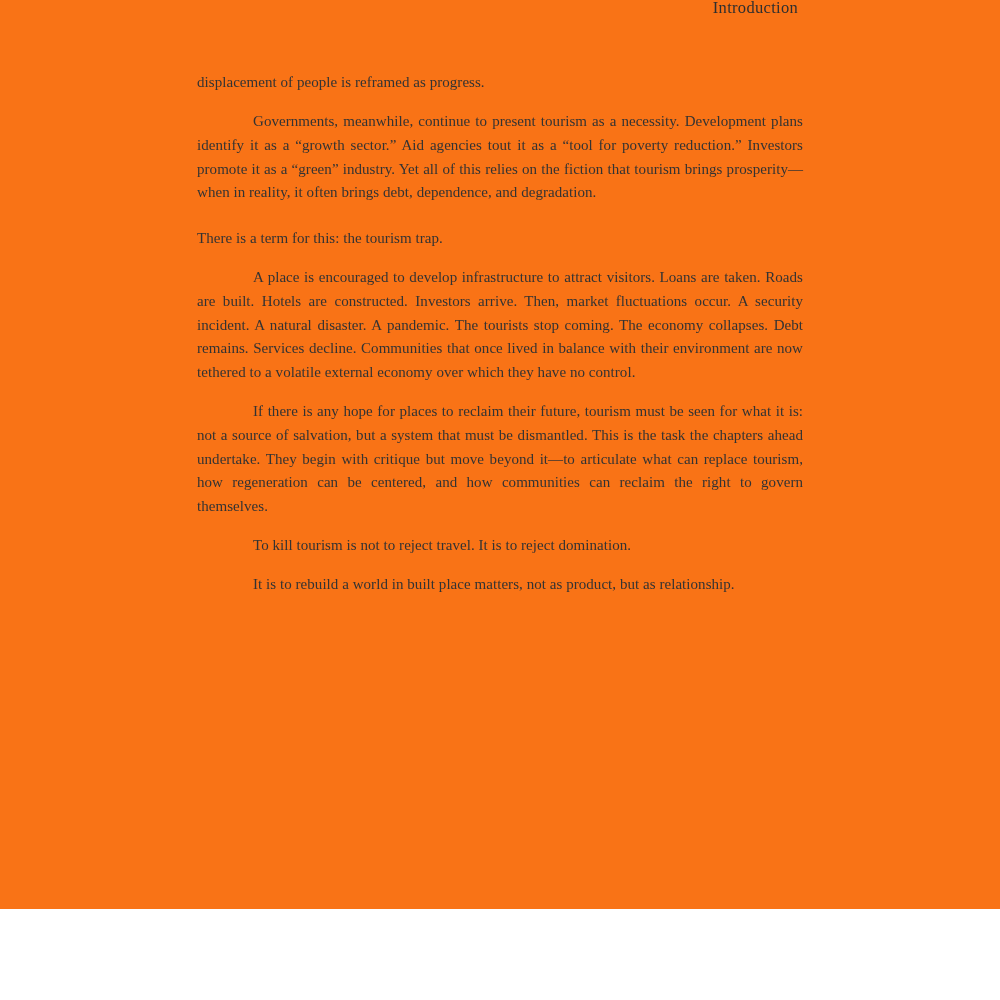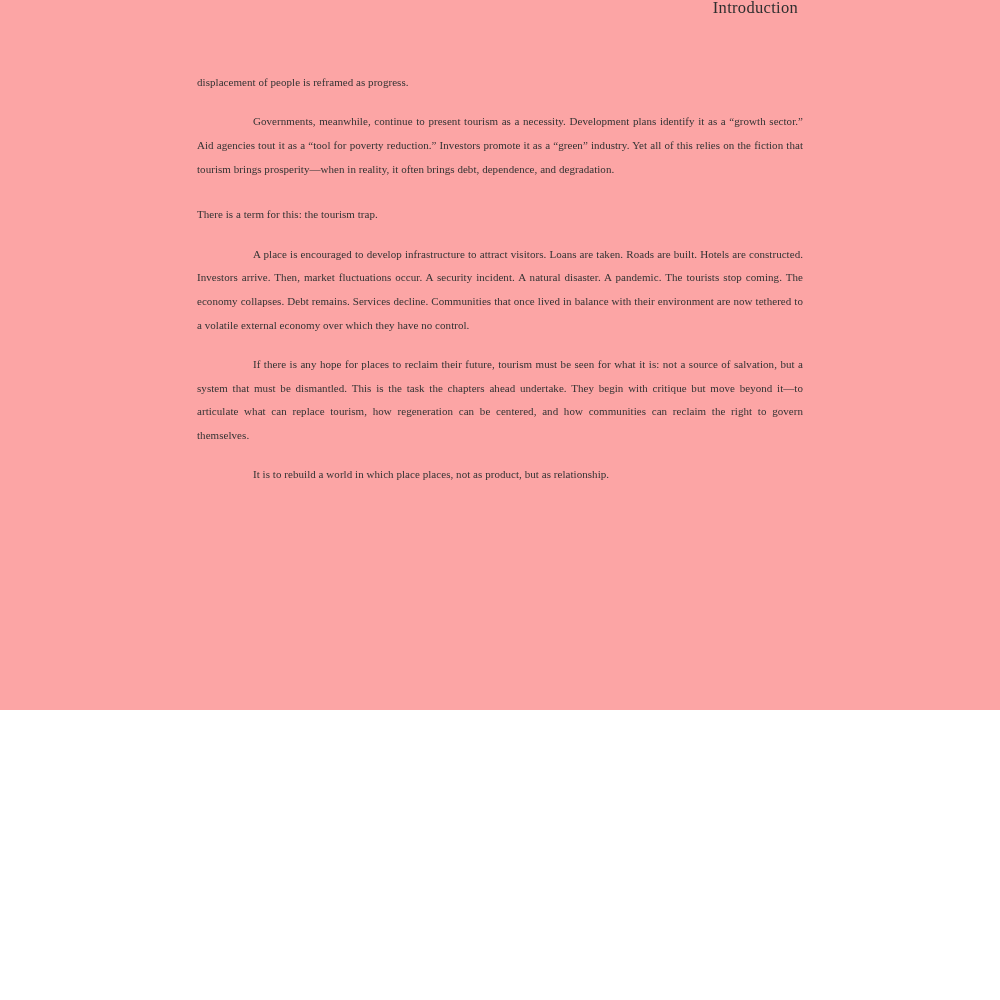--- a/index.html
+++ b/index.html
@@ -3,41 +3,41 @@
 <meta charset="utf-8">
 <style>
   html, body {
     margin: 0;
     padding: 0;
     background: #ffffff;
   }
   .page {
     position: relative;
     width: 1000px;
-    height: 710px;
-    background: #fca5a5;
+    height: 909px;
+    background: #f97316;
     color: #333333;
     font-family: "Liberation Serif", serif;
     overflow: hidden;
   }
   .running-head {
     position: absolute;
     top: -2px;
     right: 202px;
     font-size: 16.5px;
     line-height: 20px;
     letter-spacing: 0.3px;
     color: #2f2f2f;
   }
   .body-text {
     position: absolute;
     left: 197px;
     top: 71px;
     width: 606px;
-    font-size: 11px;
+    font-size: 15px;
     line-height: 23.7px;
     text-align: justify;
     letter-spacing: 0.05px;
     hyphens: none;
     -webkit-hyphens: none;
   }
   .body-text p {
     margin: 0 0 15.5px 0;
     padding: 0;
   }
@@ -62,17 +62,18 @@
 
 <div class="page">
   <div class="running-head">Introduction</div>
 
   <div class="body-text" id="body-text">
       <p class="flush">displacement of people is reframed as progress.</p>
       <p class="indent">Governments, meanwhile, continue to present tourism as a necessity. Development plans identify it as a “growth sector.” Aid agencies tout it as a “tool for poverty reduction.” Investors promote it as a “green” industry. Yet all of this relies on the fiction that tourism brings prosperity—when in reality, it often brings debt, dependence, and degradation.</p>
       <p class="flush space-before">There is a term for this: the tourism trap.</p>
       <p class="indent">A place is encouraged to develop infrastructure to attract visitors. Loans are taken. Roads are built. Hotels are constructed. Investors arrive. Then, market fluctuations occur. A security incident. A natural disaster. A pandemic. The tourists stop coming. The economy collapses. Debt remains. Services decline. Communities that once lived in balance with their environment are now tethered to a volatile external economy over which they have no control.</p>
       <p class="indent">If there is any hope for places to reclaim their future, tourism must be seen for what it is: not a source of salvation, but a system that must be dismantled. This is the task the chapters ahead undertake. They begin with critique but move beyond it—to articulate what can replace tourism, how regeneration can be centered, and how communities can reclaim the right to govern themselves.</p>
-      <p class="indent">It is to rebuild a world in which place places, not as product, but as relationship.</p>
+      <p class="indent">To kill tourism is not to reject travel. It is to reject domination.</p>
+      <p class="indent">It is to rebuild a world in built place matters, not as product, but as relationship.</p>
     </div>
 
   <div class="folio">17</div>
 </div>
 
 </body></html>

